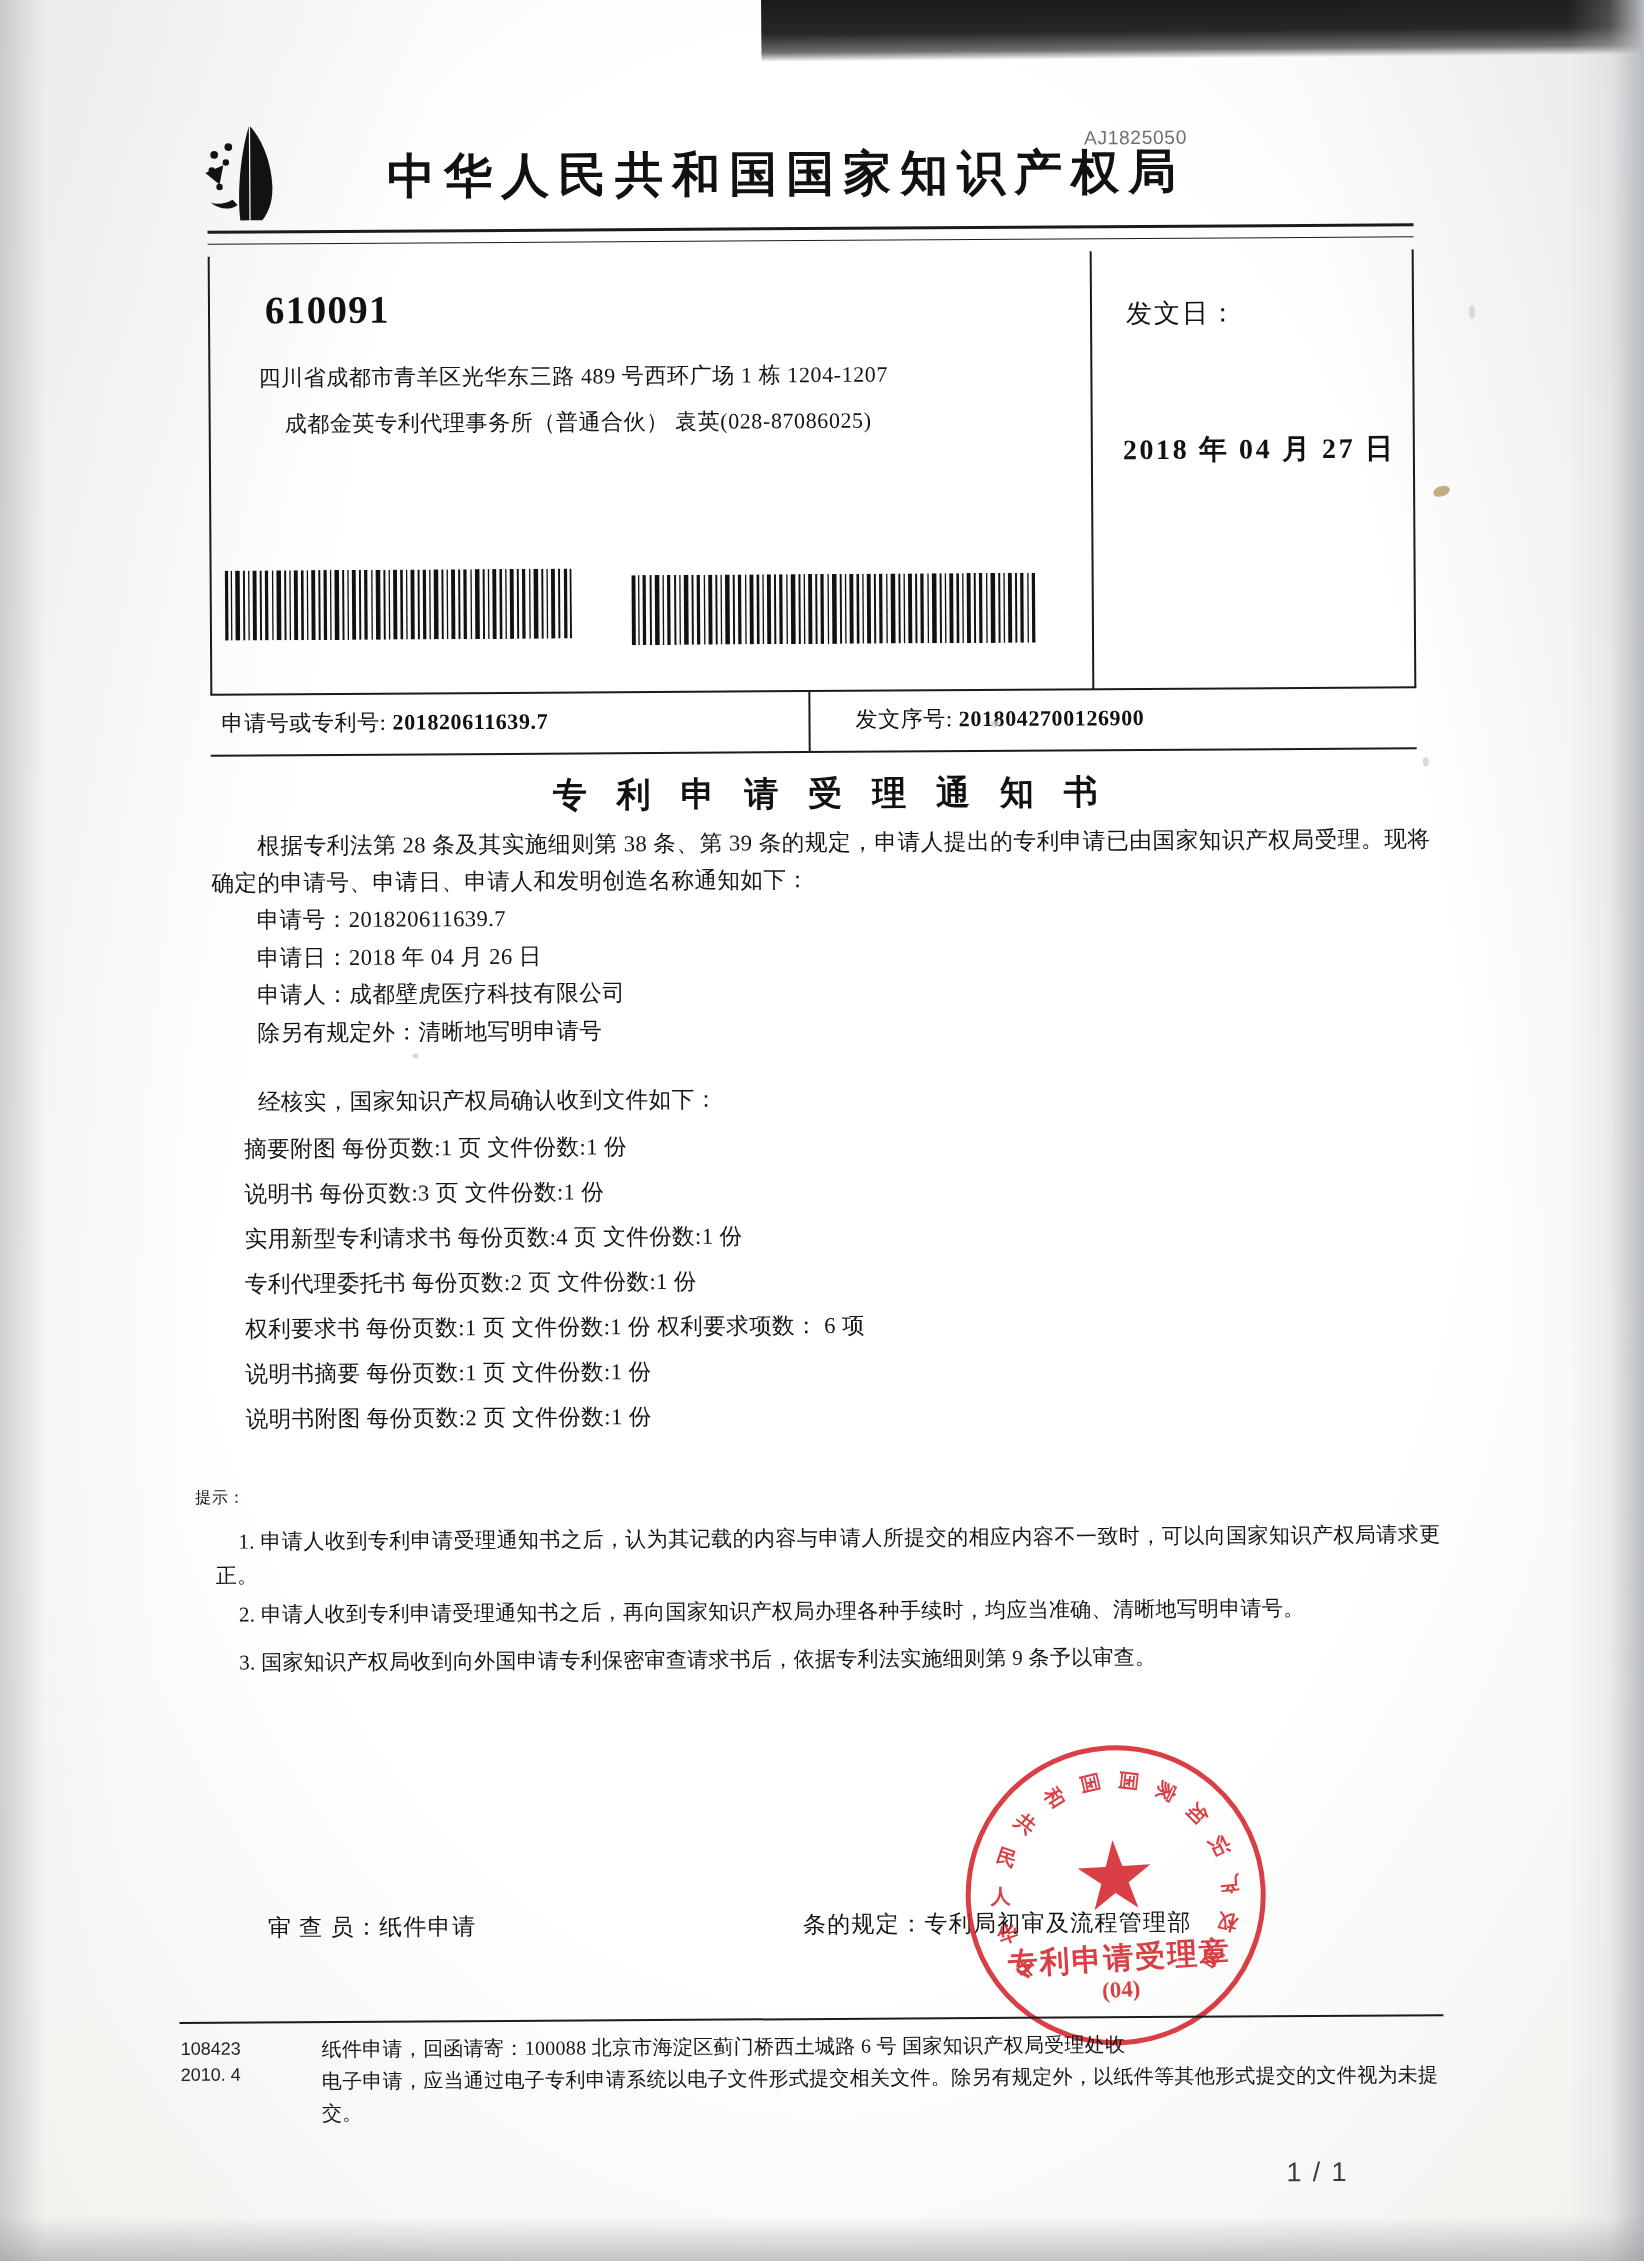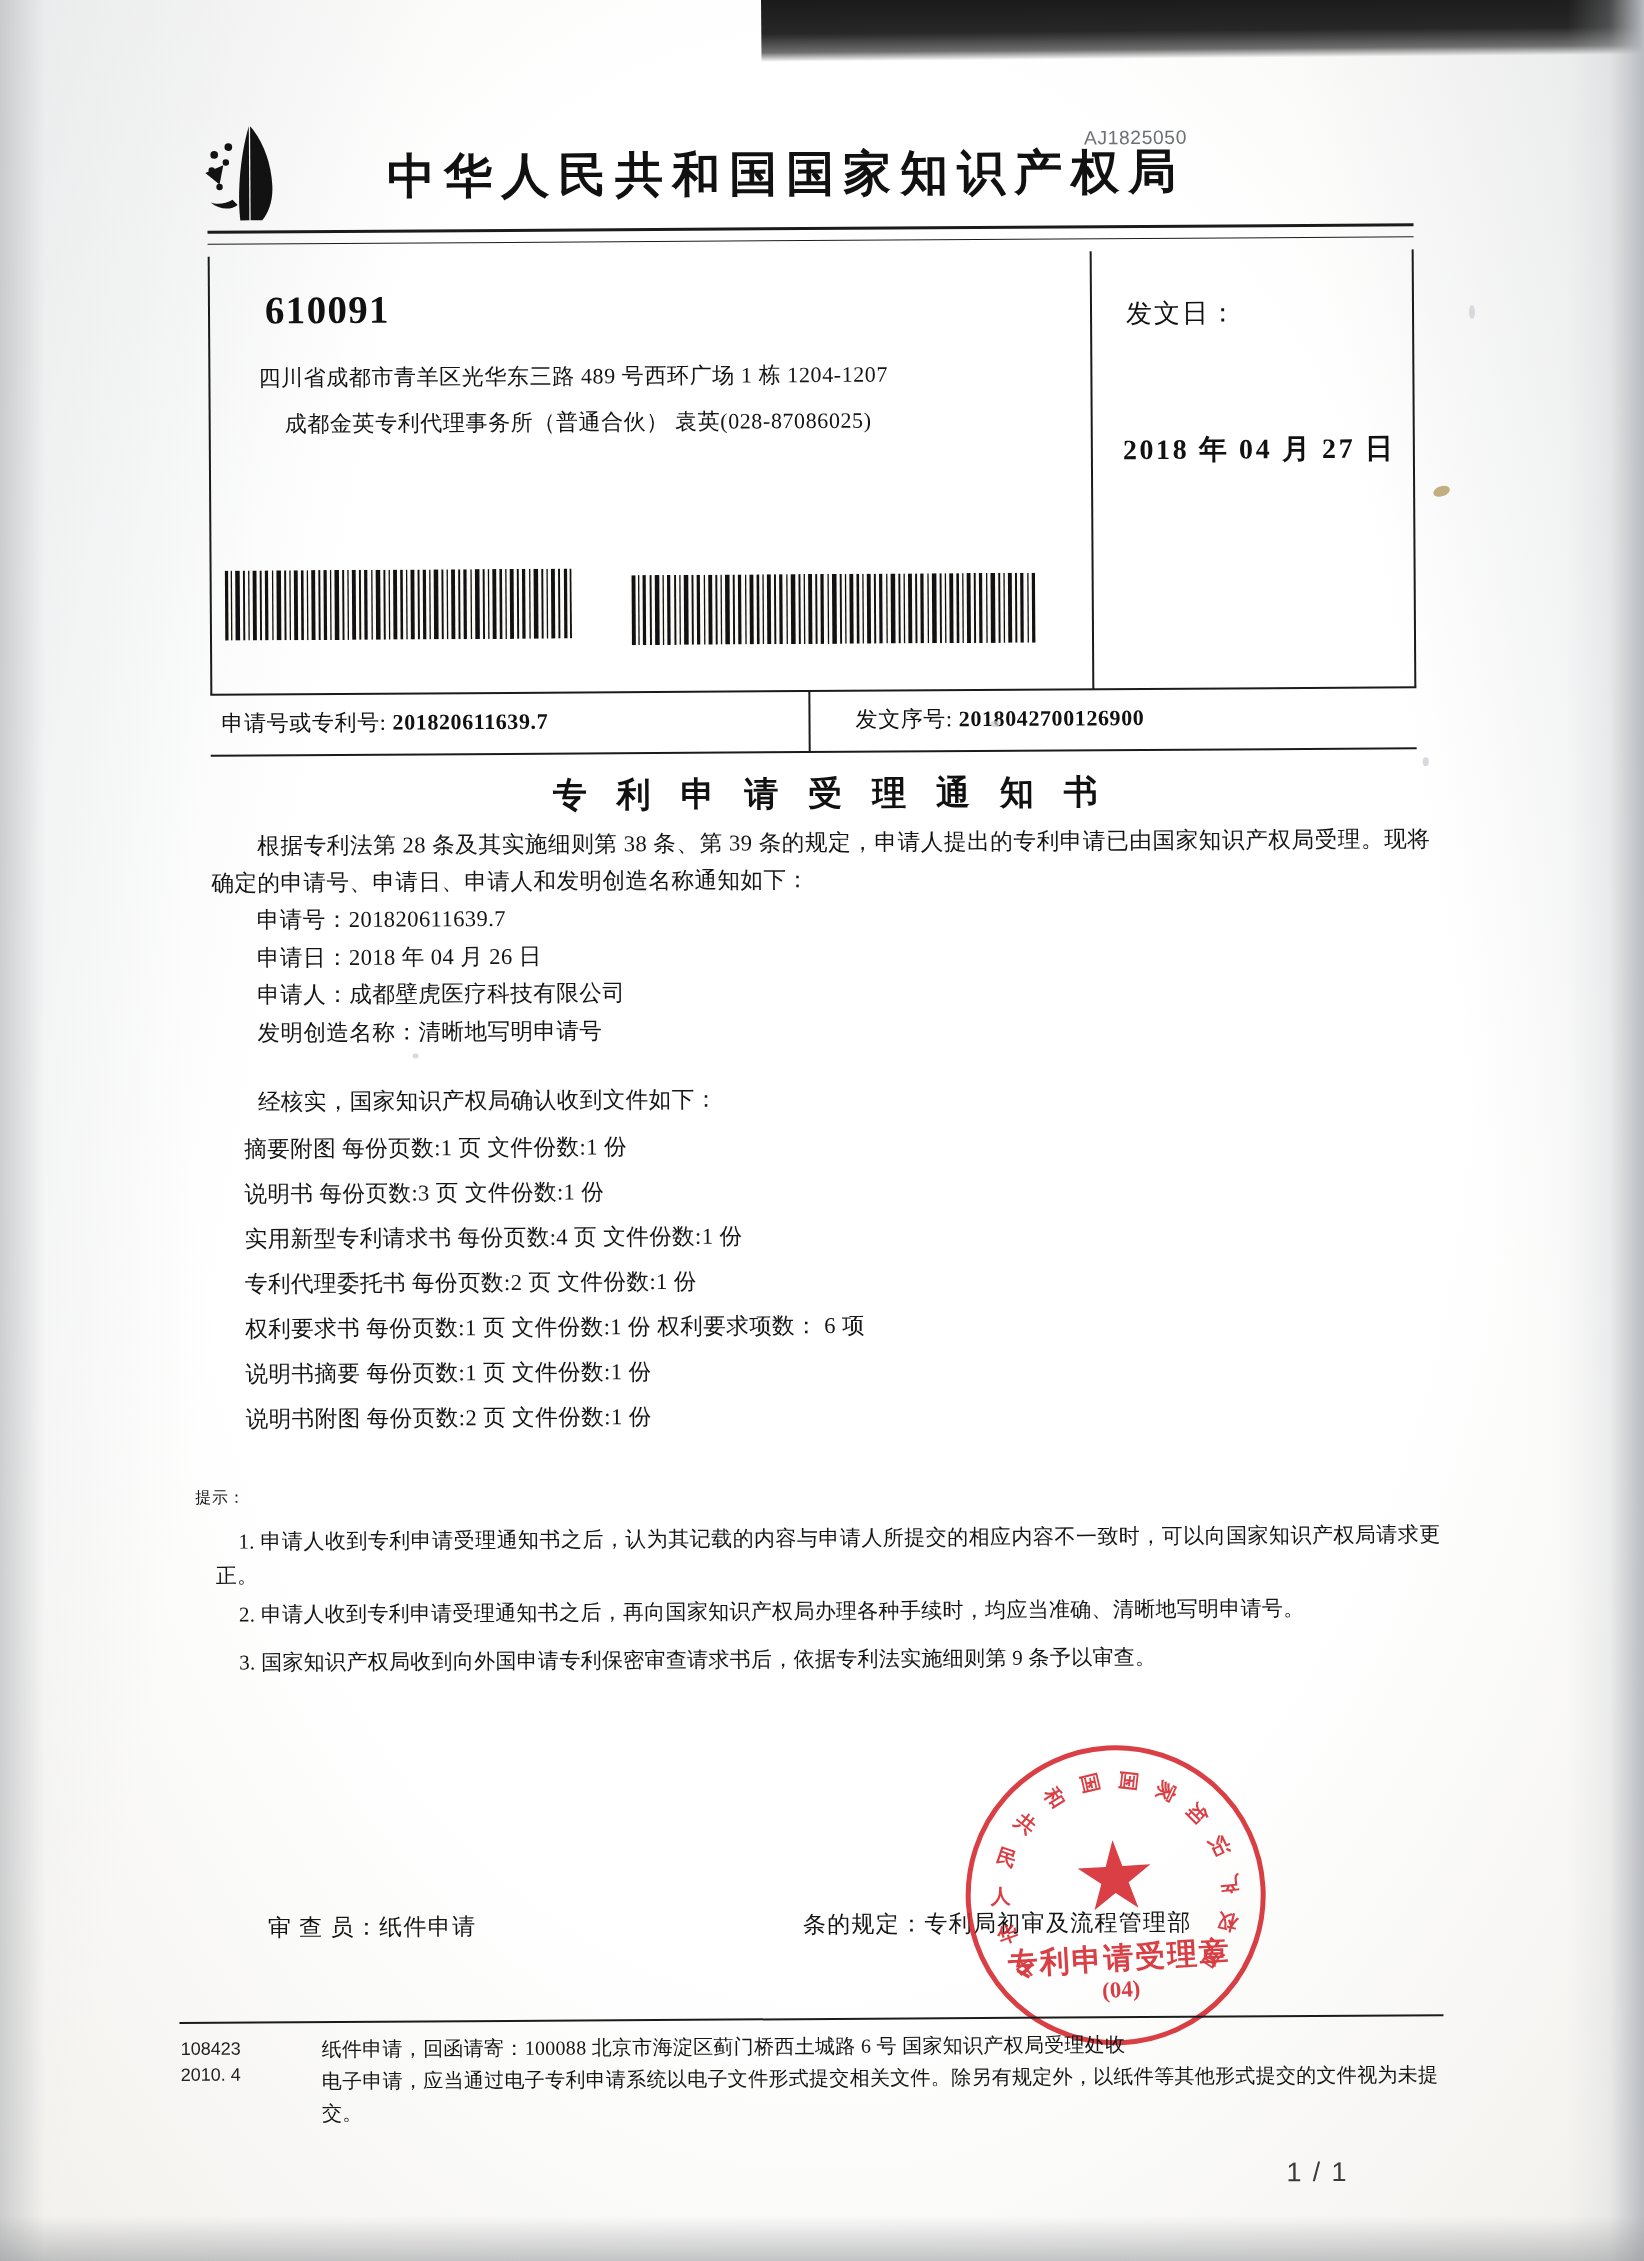--- a/index.html
+++ b/index.html
@@ -559,21 +559,21 @@
     <div class="field-line" id="f-appno">
       <span>申请号：</span><span>201820611639.7</span>
     </div>
     <div class="field-line" id="f-appdate">
       <span>申请日：</span><span>2018 年 04 月 26 日</span>
     </div>
     <div class="field-line" id="f-applicant">
       <span>申请人：</span><span>成都壁虎医疗科技有限公司</span>
     </div>
     <div class="field-line" id="f-title">
-      <span>发明创造名称：</span><span>清晰地写明申请号</span>
+      <span>除另有规定外：</span><span>清晰地写明申请号</span>
     </div>
 
     <div id="confirm-lead">经核实，国家知识产权局确认收到文件如下：</div>
 
     <div class="doc-item i0">摘要附图 每份页数:1 页 文件份数:1 份</div>
     <div class="doc-item i1">说明书 每份页数:3 页 文件份数:1 份</div>
     <div class="doc-item i2">实用新型专利请求书 每份页数:4 页 文件份数:1 份</div>
     <div class="doc-item i3">专利代理委托书 每份页数:2 页 文件份数:1 份</div>
     <div class="doc-item i4">权利要求书 每份页数:1 页 文件份数:1 份 权利要求项数： 6 项</div>
     <div class="doc-item i5">说明书摘要 每份页数:1 页 文件份数:1 份</div>

